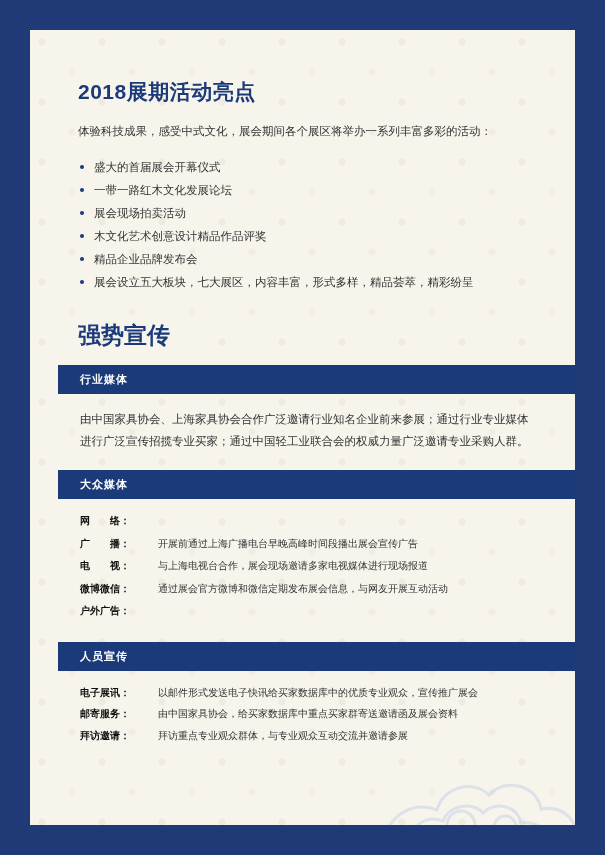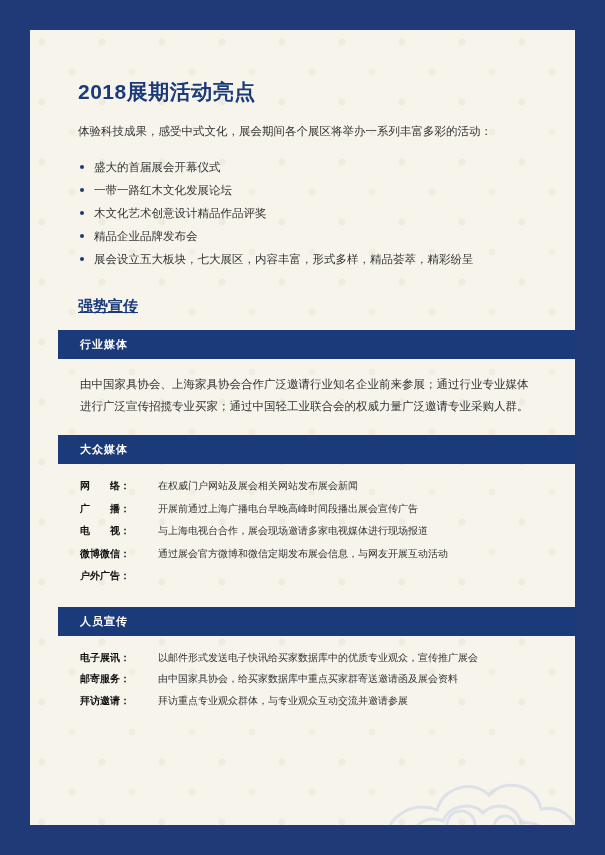--- a/index.html
+++ b/index.html
@@ -103,24 +103,23 @@
     position: absolute;
     left: 2px;
     top: 9px;
     width: 4px;
     height: 4px;
     border-radius: 50%;
     background: #1b3a7a;
   }
   h2.promo-title {
     color: #1b3a7a;
-    font-size: 15px;
+    font-size: 23px;
     font-weight: bold;
     margin: 18px 0 14px 0;
-    text-decoration: underline;
   }
   .bar {
     background: #1b3a7a;
     color: #ffffff;
     font-size: 11px;
     font-weight: bold;
     padding: 7px 0 7px 22px;
     margin: 0 0 0 -20px;
     width: 572px;
     box-sizing: border-box;
@@ -178,35 +177,35 @@
       </g>
     </svg>
 
     <div class="content">
       <h1 class="section-title">2018展期活动亮点</h1>
       <p class="intro">体验科技成果，感受中式文化，展会期间各个展区将举办一系列丰富多彩的活动：</p>
 
       <ul class="bullets">
         <li>盛大的首届展会开幕仪式</li>
         <li>一带一路红木文化发展论坛</li>
+        <li>展会现场拍卖活动</li>
         <li>木文化艺术创意设计精品作品评奖</li>
         <li>精品企业品牌发布会</li>
         <li>展会设立五大板块，七大展区，内容丰富，形式多样，精品荟萃，精彩纷呈</li>
       </ul>
 
       <h2 class="promo-title">强势宣传</h2>
 
       <div class="bar">行业媒体</div>
       <p class="para-block">由中国家具协会、上海家具协会合作广泛邀请行业知名企业前来参展；通过行业专业媒体进行广泛宣传招揽专业买家；通过中国轻工业联合会的权威力量广泛邀请专业采购人群。</p>
 
       <div class="bar">大众媒体</div>
       <div class="kv-block">
         <div class="kv-row">
           <span class="kv-key">网　　络：</span>
-          <span class="kv-val">在权威门户网站及展会相关网站发布展会新闻</span>
         </div>
         <div class="kv-row">
           <span class="kv-key">广　　播：</span>
           <span class="kv-val">开展前通过上海广播电台早晚高峰时间段播出展会宣传广告</span>
         </div>
         <div class="kv-row">
           <span class="kv-key">电　　视：</span>
           <span class="kv-val">与上海电视台合作，展会现场邀请多家电视媒体进行现场报道</span>
         </div>
         <div class="kv-row">

